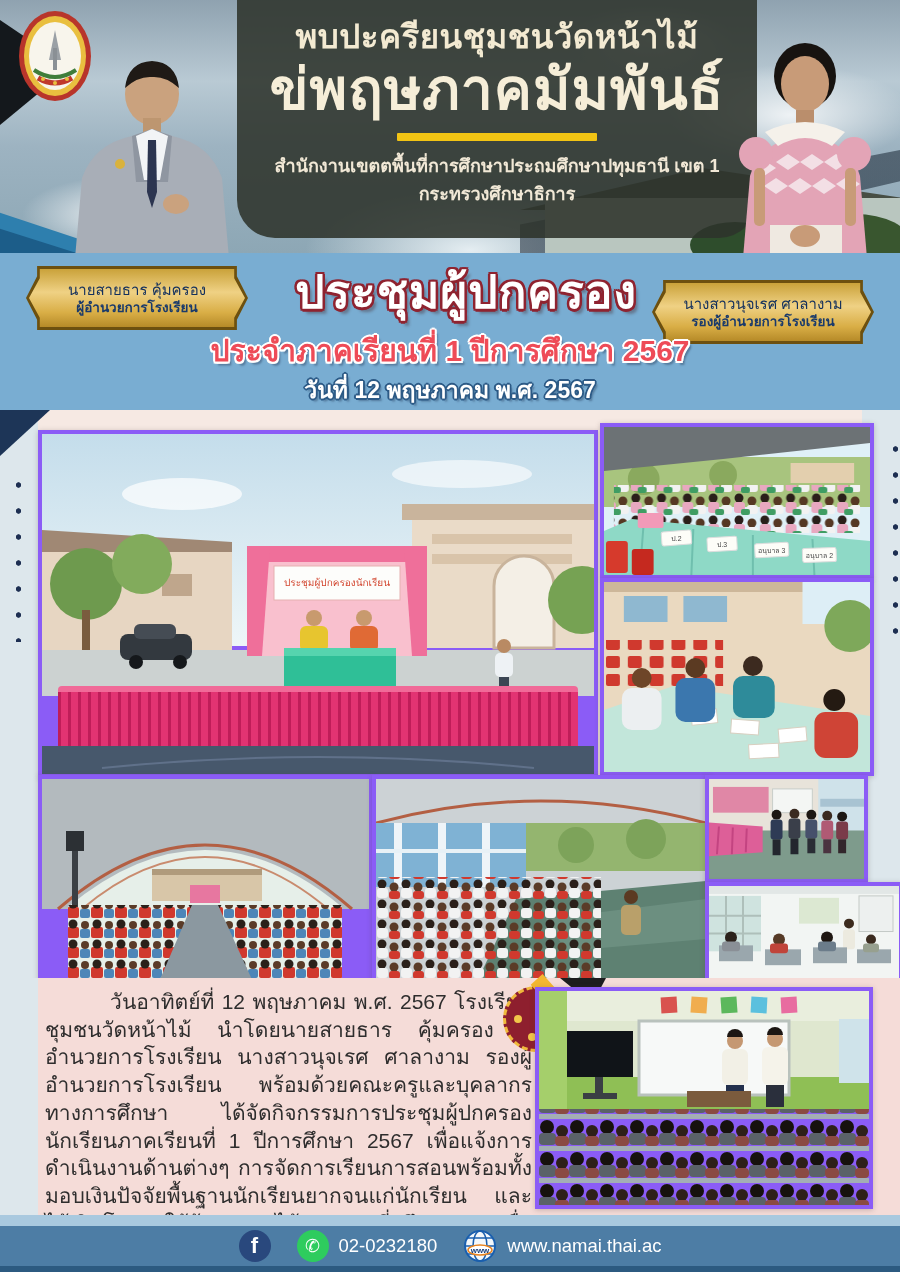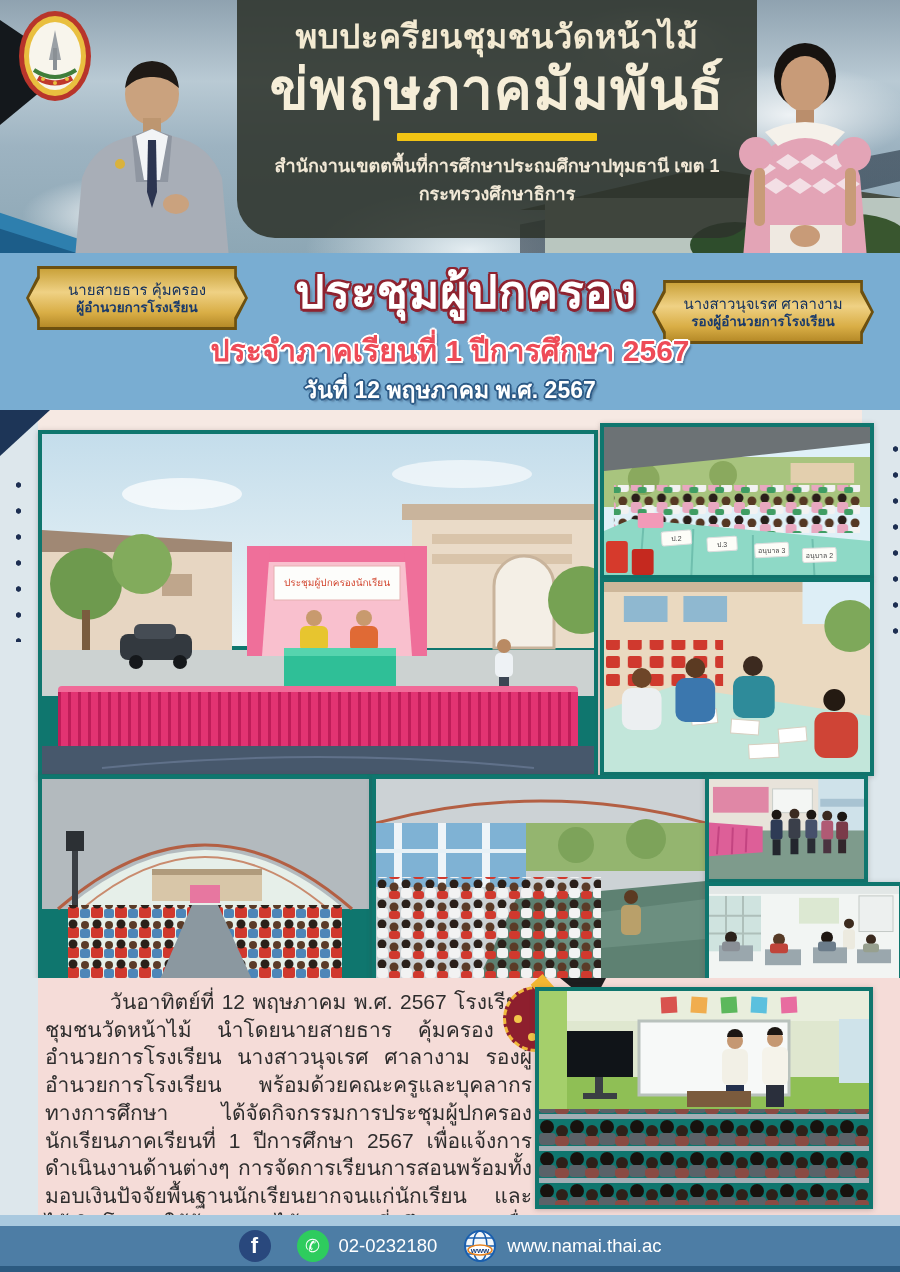--- a/index.html
+++ b/index.html
@@ -51,21 +51,21 @@
   .event-subtitle{left:100px;top:327px;width:700px;text-align:center;font-size:30px;font-weight:bold;color:#ee4b57;
     text-shadow:-2px 0 #fff,2px 0 #fff,0 -2px #fff,0 2px #fff,-1.5px -1.5px #fff,1.5px -1.5px #fff,-1.5px 1.5px #fff,1.5px 1.5px #fff,3px 4px 2px rgba(40,60,90,.45);}
   .event-date{left:200px;top:372px;width:500px;text-align:center;font-size:23px;font-weight:bold;color:#ffffff;
     text-shadow:-1.8px 0 #2c5a86,1.8px 0 #2c5a86,0 -1.8px #2c5a86,0 1.8px #2c5a86,-1.3px -1.3px #2c5a86,1.3px -1.3px #2c5a86,-1.3px 1.3px #2c5a86,1.3px 1.3px #2c5a86,2.5px 3px 2px rgba(30,50,80,.4);}
 
   
   .collage{left:0;top:410px;width:900px;height:568px;background:#f6e9e3;}
   .bottom-sec{left:0;top:978px;width:900px;height:237px;background:#f5dcd8;}
   .side-strip{width:38px;background:#dde7ec;}
   .dots{background-image:radial-gradient(#1d2f52 2.3px,transparent 2.9px);background-size:25px 26px;}
-  .ph{position:absolute;background:#0f766e;padding:4px;box-shadow:0 1px 5px rgba(80,60,60,.28);}
+  .ph{position:absolute;background:#8b5cf6;padding:4px;box-shadow:0 1px 5px rgba(80,60,60,.28);}
   .ph svg{display:block;width:100%;height:100%;}
   svg text{font-family:"Liberation Sans","DejaVu Sans",sans-serif;}
   .collage-tri{left:0;top:410px;width:50px;height:46px;background:#1d3557;clip-path:polygon(0 0,100% 0,0 100%);}
 
   
   .deco-badge{left:503px;top:986px;width:66px;height:66px;border-radius:50%;background:#8e1f2e;border:3px dashed #f0b93c;box-sizing:border-box;}
   .deco-dot{width:8px;height:8px;border-radius:50%;background:#f2c64a;}
   .deco-pencil{left:548px;top:972px;width:16px;height:58px;transform:rotate(-42deg);}
   .deco-pencil .pbody{position:absolute;left:0;top:0;width:16px;height:42px;background:#f3b731;}
   .deco-pencil .ptip{position:absolute;left:0;top:42px;width:16px;height:14px;background:#f5e3c3;clip-path:polygon(0 0,100% 0,50% 100%);}

